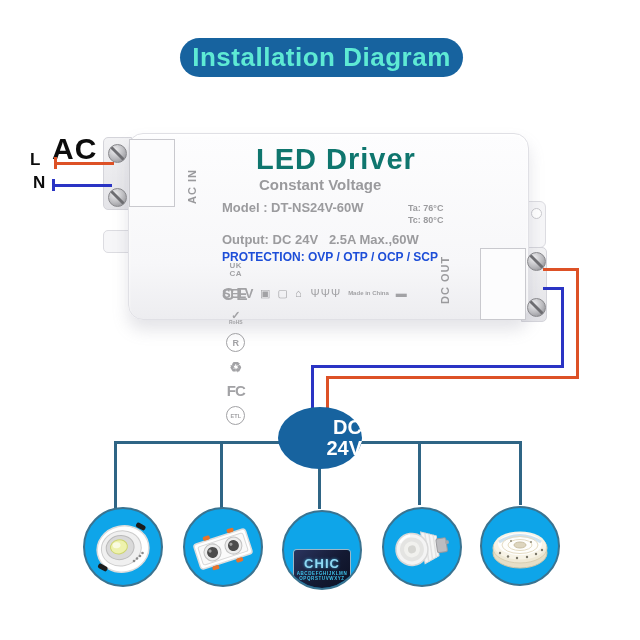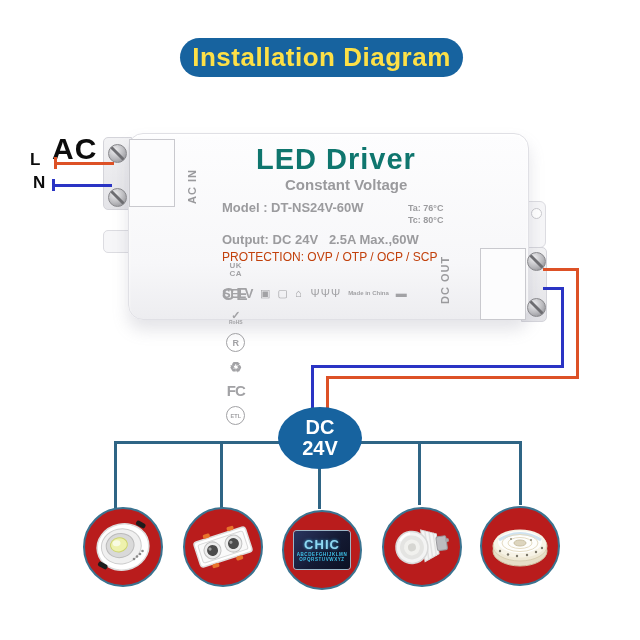--- a/index.html
+++ b/index.html
@@ -7,21 +7,21 @@
     position:relative;width:640px;height:640px;background:#ffffff;overflow:hidden;
     font-family:"Liberation Sans", sans-serif;
   }
   .abs{position:absolute;}
 
   
   .title-pill{
     left:180px;top:38px;width:283px;height:39px;border-radius:20px;
     background:#17639f;display:flex;align-items:center;justify-content:center;
   }
-  .title-pill span{color:#fde047;font-size:26px;font-weight:bold;letter-spacing:.5px;}
+  .title-pill span{color:#5eead4;font-size:26px;font-weight:bold;letter-spacing:.5px;}
 
   
   .ac-heading{left:52px;top:132px;font-size:30px;font-weight:bold;color:#0c0c0c;letter-spacing:1px;}
   .ac-l{left:30px;top:150px;font-size:17px;font-weight:bold;color:#0c0c0c;}
   .ac-n{left:33px;top:173px;font-size:17px;font-weight:bold;color:#0c0c0c;}
 
   
   .wire{position:absolute;z-index:4;}
   .wire.red{background:#dd5126;}
   .wire.blue{background:#2a34c4;}
@@ -56,23 +56,23 @@
   .vtext{
     writing-mode:vertical-rl;transform:rotate(180deg);
     font-weight:bold;font-size:11px;letter-spacing:1px;color:#9a9a9d;
   }
   .lnbox{
     width:17px;height:15px;border:2px solid #9a9a9d;border-radius:2px;
     display:flex;align-items:center;justify-content:center;
     font-size:11px;font-weight:bold;color:#9a9a9d;
   }
   .drv-title{font-size:29px;font-weight:bold;color:#0f766e;letter-spacing:1px;}
-  .drv-sub{font-size:15px;font-weight:bold;color:#9a9a9d;margin-left:26px;}
+  .drv-sub{font-size:15px;font-weight:bold;color:#9a9a9d;}
   .spec{font-size:13px;font-weight:bold;color:#9b9b9e;white-space:pre;line-height:15.5px;}
-  .prot{font-size:12px;font-weight:normal;color:#c2410c;}
+  .prot{font-size:12px;font-weight:bold;color:#1d4ed8;}
   .temps{font-size:9px;font-weight:bold;color:#9b9b9e;line-height:12px;}
   .marks-row{display:flex;align-items:center;gap:7px;color:#a2a2a5;z-index:3;}
   .ukca{font-size:8px;font-weight:bold;line-height:8px;letter-spacing:.5px;}
   .ce{font-size:17px;font-weight:bold;letter-spacing:2px;}
   .rohs{font-size:11px;font-weight:bold;line-height:7px;text-align:center;}
   .rohs small{font-size:5px;display:block;}
   .glyph14{font-size:14px;font-weight:bold;}
   .fcc{font-size:15px;font-weight:bold;letter-spacing:-1px;}
   .circ-mark{
     width:17px;height:17px;border:1.5px solid #a2a2a5;border-radius:50%;
@@ -80,33 +80,33 @@
     font-size:5.5px;font-weight:bold;flex:0 0 auto;
   }
   .selv{font-size:13px;font-weight:bold;letter-spacing:-.5px;font-family:"Liberation Sans Narrow","Liberation Sans",sans-serif;}
   .row2-glyphs{font-size:11px;letter-spacing:2px;}
   .madein{font-size:6px;font-weight:bold;}
   .bar-glyph{font-size:11px;}
 
   
   .dc-bubble{
     left:278px;top:407px;width:84px;height:62px;border-radius:50%;
-    background:#17639f;display:flex;flex-direction:column;align-items:center;justify-content:center;
+    background:#17639f;display:flex;flex-direction:column;align-items:flex-end;justify-content:center;
     z-index:6;
   }
   .dc-bubble span{color:#ffffff;font-weight:bold;font-size:20px;line-height:21px;}
 
   
   .bus{position:absolute;background:#2f6585;z-index:1;}
 
   
   .load-circle{
     position:absolute;width:76px;height:76px;border-radius:50%;
-    border:2px solid #3a7390;background:#b91c1c;z-index:2;
-    display:flex;align-items:center;justify-content:center;overflow:hidden;
+    border:2px solid #3a7390;background:#0ea5e9;z-index:2;
+    display:flex;align-items:flex-end;justify-content:center;overflow:hidden;
   }
   .sign{
     width:56px;height:38px;border-radius:3px;
     background:linear-gradient(135deg,#2b3560 0%,#141a33 55%,#0c1124 100%);
     display:flex;flex-direction:column;align-items:center;justify-content:center;
     box-shadow:0 0 0 1px #9db6c6;
   }
   .sign-word{font-size:13px;font-weight:bold;color:#8fd8f2;letter-spacing:1px;text-shadow:0 0 3px #3fa8d8;line-height:14px;}
   .sign-abc{font-size:4.5px;font-weight:bold;color:#3fc3ea;letter-spacing:.6px;line-height:5.5px;white-space:nowrap;}
 </style>

